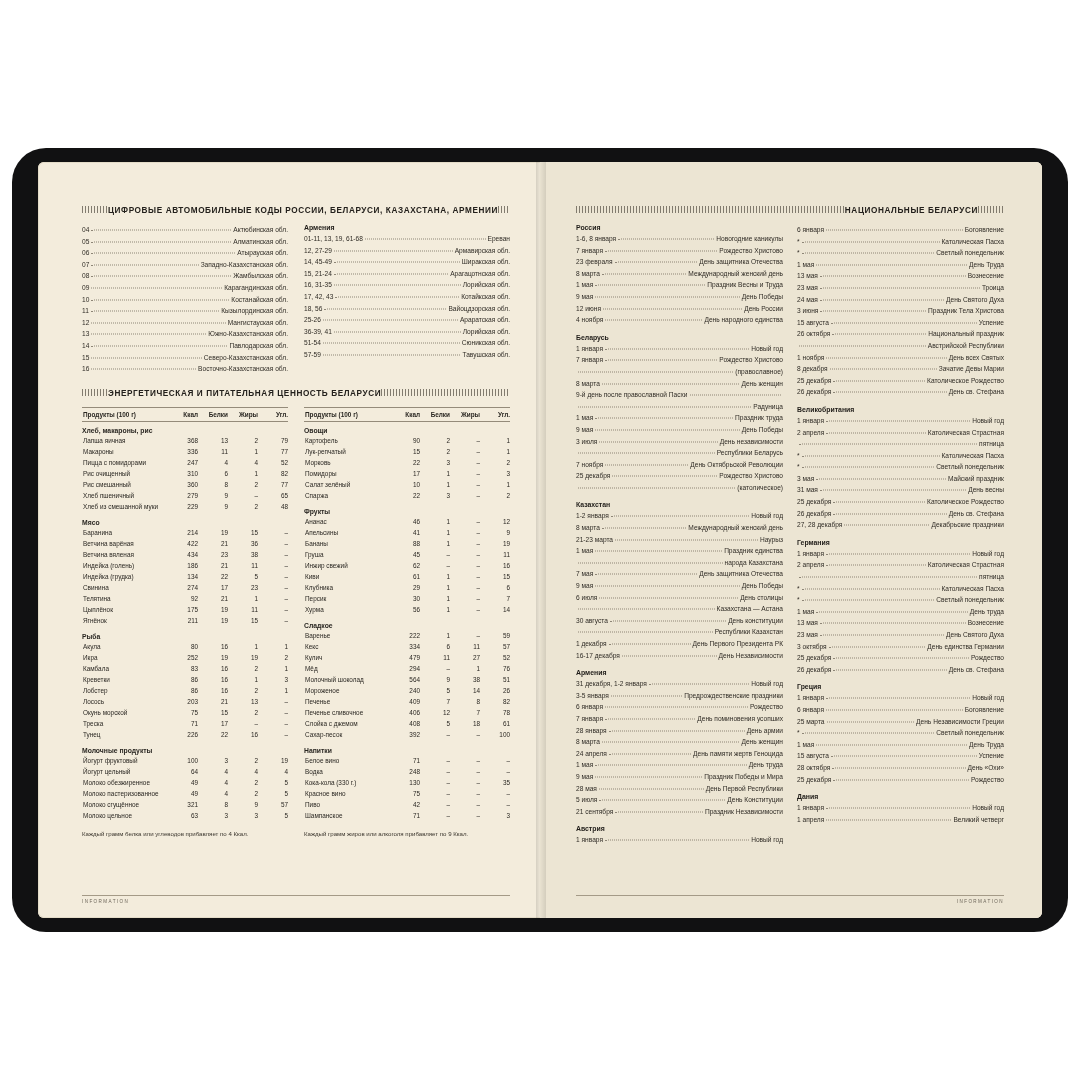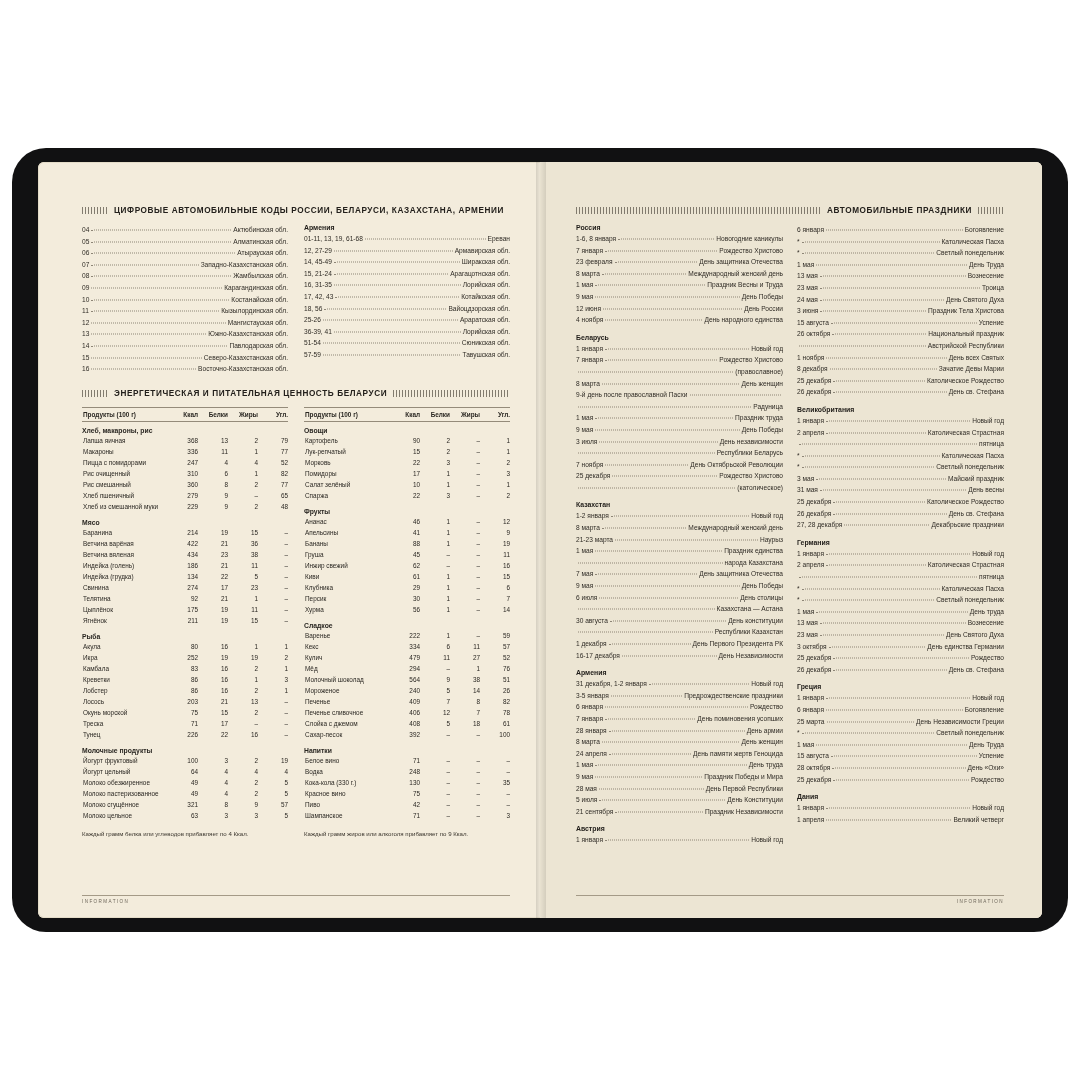--- a/index.html
+++ b/index.html
@@ -10,21 +10,21 @@
          box-shadow:inset 0 0 0 1px #e4dcc8;}
   .right-shade{position:absolute;left:502px;top:0;width:502px;height:756px;background:#ece5d3;border-radius:0 6px 6px 0;}
   .gutter{position:absolute;left:498px;top:0;width:10px;height:756px;
           background:linear-gradient(90deg,rgba(0,0,0,0.12),rgba(0,0,0,0.02) 45%,rgba(0,0,0,0.10));}
   .col{position:absolute;top:0;height:756px;}
   .left{left:0;width:502px;}
   .right{left:502px;width:502px;}
   .inner{position:absolute;left:44px;right:30px;top:44px;bottom:30px;color:#2a2722;}
   .right .inner{left:36px;right:38px;}
 
-  .sect-head{display:flex;align-items:center;gap:6px;margin-bottom:9px;}
+  .sect-head{display:flex;gap:0;margin-bottom:9px;}
   .sect-head .ttl{font-size:8.2px;font-weight:bold;letter-spacing:0.6px;color:#23201c;white-space:nowrap;}
   .hatch{flex:1;height:7px;background:repeating-linear-gradient(90deg,#6e685c 0 1px,transparent 1px 3px);opacity:.85;}
   .hatch.small{flex:0 0 26px;}
   .rhead{justify-content:flex-end;}
 
   .two{display:flex;gap:16px;}
   .half{flex:1;}
 
   .dotrow{display:flex;align-items:baseline;font-size:6.6px;line-height:11.6px;color:#2f2b25;white-space:nowrap;}
   .dotrow .a{flex:0 0 auto;}
@@ -682,21 +682,21 @@
           </div>
         </div>
         <div class="fline"></div>
         <div class="foot">INFORMATION</div>
       </div>
 
       <div class="col right">
         <div class="inner">
           <div class="sect-head rhead">
             <span class="hatch"></span>
-            <span class="ttl">АВТОМОБИЛЬНЫЕ ПРАЗДНИКИ</span>
+            <span class="ttl">НАЦИОНАЛЬНЫЕ БЕЛАРУСИ</span>
             <span class="hatch small"></span>
           </div>
           <div class="rcols">
             <div class="rcol" id="hol1">
                 <div class="ctry first">Россия</div>
                 <div class="dotrow">
                   <span class="a">1-6, 8 января</span>
                   <span class="dots"></span>
                   <span class="b">Новогодние каникулы</span>
                 </div>

